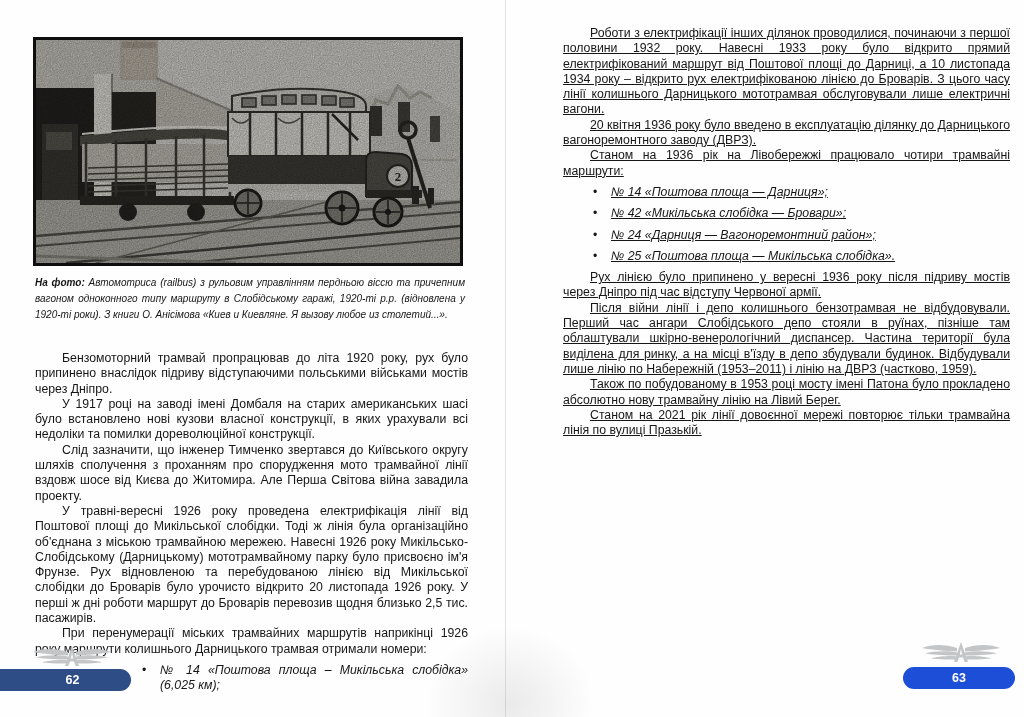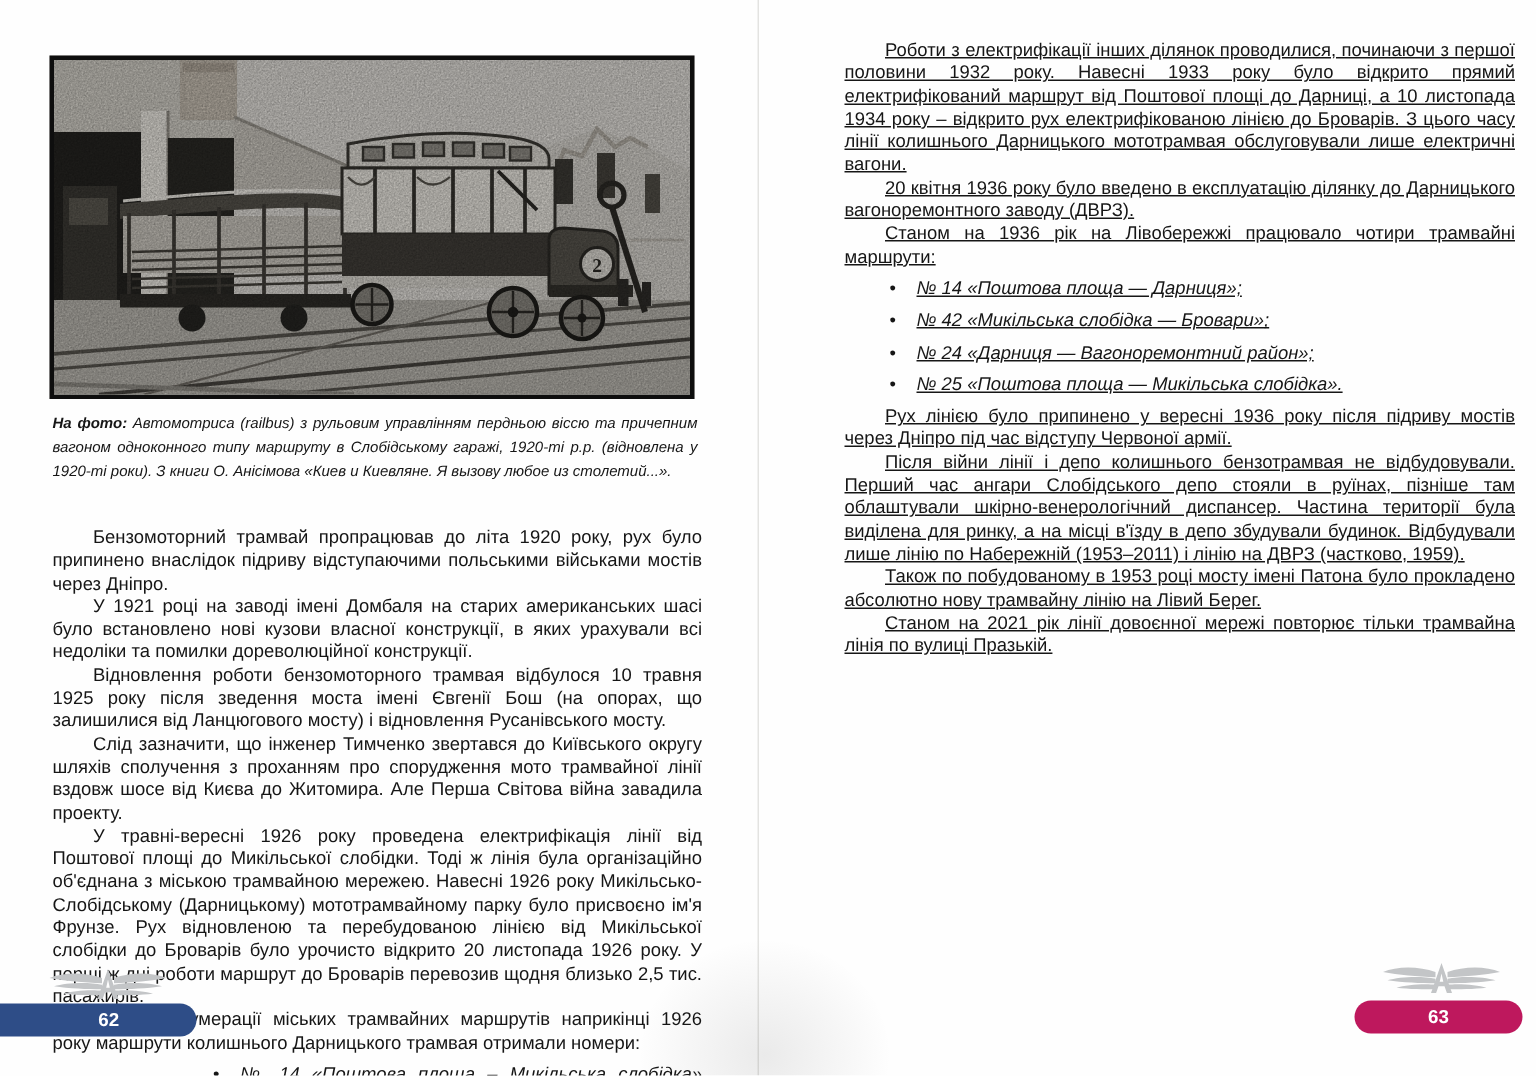--- a/index.html
+++ b/index.html
@@ -163,22 +163,21 @@
     <rect x="0" y="0" width="424" height="223" filter="url(#grain)" opacity="0.55"></rect>
   </svg>
 </div>
 
 <div class="abs caption">
   <b>На фото:</b><span> Автомотриса (railbus) з рульовим управлінням пердньою віссю та причепним вагоном одноконного типу маршруту в Слобідському гаражі, 1920-ті р.р. (відновлена у 1920-ті роки). З книги О. Анісімова «Киев и Киевляне. Я вызову любое из столетий...».</span>
 </div>
 
 <div class="abs col left-col">
   <p>Бензомоторний трамвай пропрацював до літа 1920 року, рух було припинено внаслідок підриву відступаючими польськими військами мостів через Дніпро.</p>
-  <p>У 1921 році на заводі імені Домбаля на старих американських шасі було встановлено нові кузови власної конструкції, в яких урахували всі недоліки та помилки дореволюційної конструкції.</p>
-  <p>Відновлення роботи бензомоторного трамвая відбулося 10 травня 1925 року після зведення моста імені Євгенії Бош (на опорах, що залишилися від Ланцюгового мосту) і відновлення Русанівського мосту.</p>
+  <p>У 1917 році на заводі імені Домбаля на старих американських шасі було встановлено нові кузови власної конструкції, в яких урахували всі недоліки та помилки дореволюційної конструкції.</p>
   <p>Слід зазначити, що інженер Тимченко звертався до Київського округу шляхів сполучення з проханням про спорудження мото трамвайної лінії вздовж шосе від Києва до Житомира. Але Перша Світова війна завадила проекту.</p>
   <p>У травні-вересні 1926 року проведена електрифікація лінії від Поштової площі до Микільської слобідки. Тоді ж лінія була організаційно об'єднана з міською трамвайною мережею. Навесні 1926 року Микільсько-Слобідському (Дарницькому) мототрамвайному парку було присвоєно ім'я Фрунзе. Рух відновленою та перебудованою лінією від Микільської слобідки до Броварів було урочисто відкрито 20 листопада 1926 року. У перші ж дні роботи маршрут до Броварів перевозив щодня близько 2,5 тис. пасажирів.</p>
   <p>При перенумерації міських трамвайних маршрутів наприкінці 1926 року маршрути колишнього Дарницького трамвая отримали номери:</p>
   <ul class="routes">
     <li>№ 14 «Поштова площа – Микільська слобідка» (6,025 км);</li>
 
   </ul>
 </div>
 
 <svg class="abs wings wings-left" viewBox="0 0 82 26">
@@ -216,15 +215,15 @@
   <g fill="#c3c5c7">
     <path d="M37 8 C26 4 11 4 2 8 C12 10 25 11 37 11.5 Z"></path>
     <path d="M37 12.5 C28 10.5 13 11 5 13.5 C15 15 27 15.5 37 15.5 Z"></path>
     <path d="M37 16.5 C30 15.5 17 16.5 11 18.5 C19 19.5 30 19.5 37 19.5 Z"></path>
     <path d="M45 8 C56 4 71 4 80 8 C70 10 57 11 45 11.5 Z"></path>
     <path d="M45 12.5 C54 10.5 69 11 77 13.5 C67 15 55 15.5 45 15.5 Z"></path>
     <path d="M45 16.5 C52 15.5 65 16.5 71 18.5 C63 19.5 52 19.5 45 19.5 Z"></path>
     <path fill-rule="evenodd" d="M41 2 L34 22 L37.4 22 L39 17.5 L43 17.5 L44.6 22 L48 22 L41 2 Z M41 9 L42.2 14.5 L39.8 14.5 Z"></path>
   </g>
 </svg>
-<div class="abs badge badge-right" style="background:#be185d">
+<div class="abs badge badge-right" style="background:#1d4ed8">
   <span>63</span>
 </div>
 
 </body></html>

